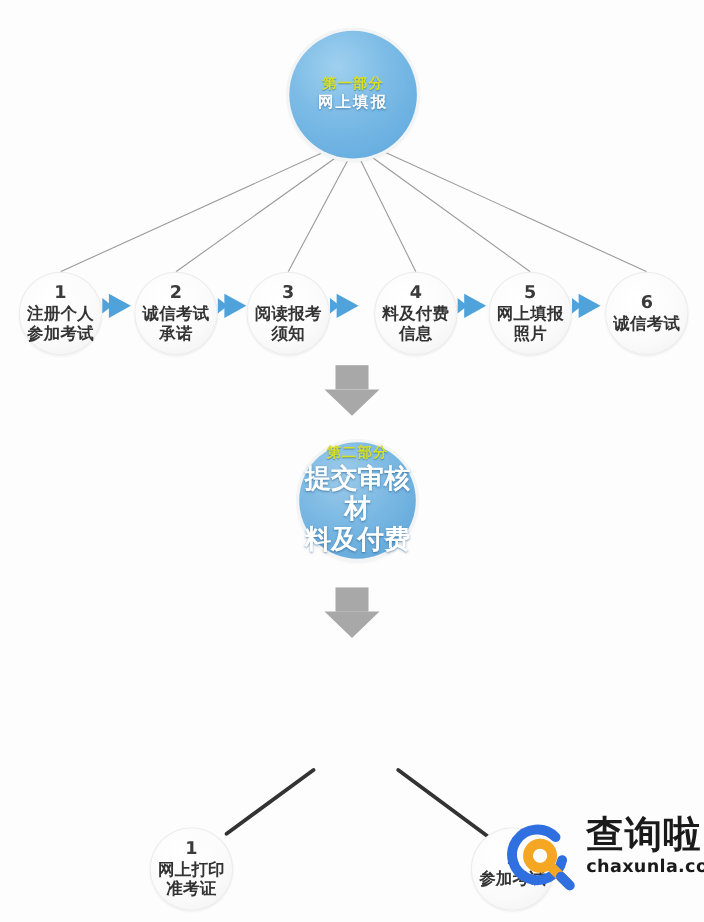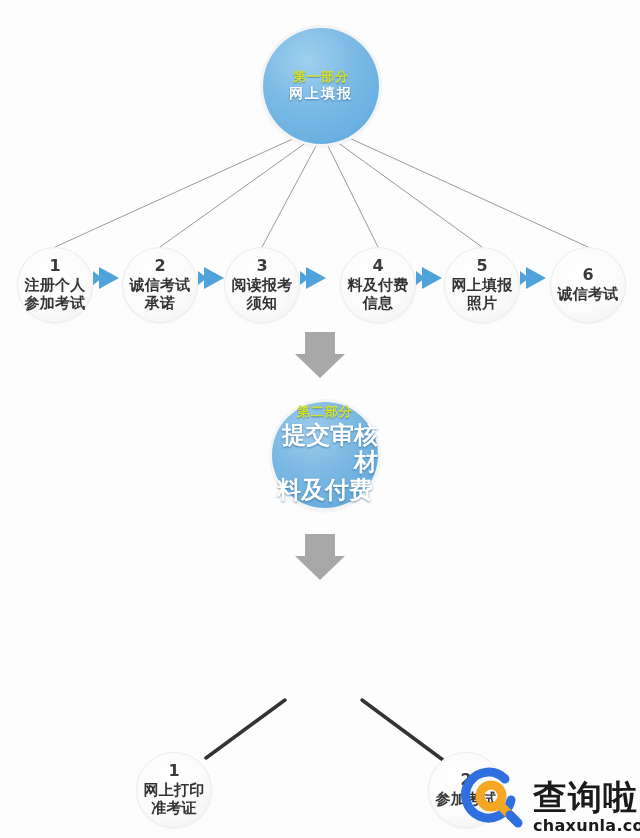--- a/index.html
+++ b/index.html
@@ -36,21 +36,20 @@
   }
   .stage-circle .main.small{font-size:24px;letter-spacing:0px;line-height:1.15;}
 
   #circle1{
     left:263px;top:28px;width:116px;height:116px;
     background:radial-gradient(circle at 38% 28%, #9fd0ee 0%, #7cbbe6 42%, #5ba7dd 100%);
   }
   #circle2{
     left:272px;top:402px;width:106px;height:106px;
     background:radial-gradient(circle at 38% 28%, #9ccbe9 0%, #7ab8e3 45%, #5aa4d8 100%);
-    text-align:right;
   }
   #circle3{
     left:268px;top:604px;width:110px;height:110px;
     background:radial-gradient(circle at 40% 26%, #76b4e4 0%, #569ddb 45%, #3d87cb 100%);
   }
 
   
   .step{
     position:absolute;width:76px;height:76px;border-radius:50%;
     background:radial-gradient(circle at 40% 34%, #ffffff 0%, #fbfbfb 55%, #efefef 100%);
@@ -79,21 +78,21 @@
   .darrow{position:absolute;z-index:2;}
   .darrow .shaft{width:30px;height:22px;background:#a8a8a8;margin:0 auto;}
   .darrow .head{
     width:0;height:0;margin:0 auto;
     border-left:25px solid transparent;border-right:25px solid transparent;
     border-top:24px solid #a8a8a8;
   }
 
   
   #watermark{position:absolute;left:455px;top:742px;width:185px;height:92px;z-index:9;
-    display:flex;align-items:flex-end;}
+    display:flex;align-items:flex-start;}
   #wm-logo{width:74px;height:74px;position:relative;flex:0 0 auto;}
   #wm-text{margin-left:4px;}
   #wm-cn{font-size:34px;font-weight:bold;color:#1a1a1a;line-height:1;letter-spacing:1px;}
   #wm-en{font-size:16px;font-weight:bold;color:#1a1a1a;line-height:1;margin-top:4px;letter-spacing:.3px;}
 </style>
 </head>
 <body>
 
 <div id="stage">
 

